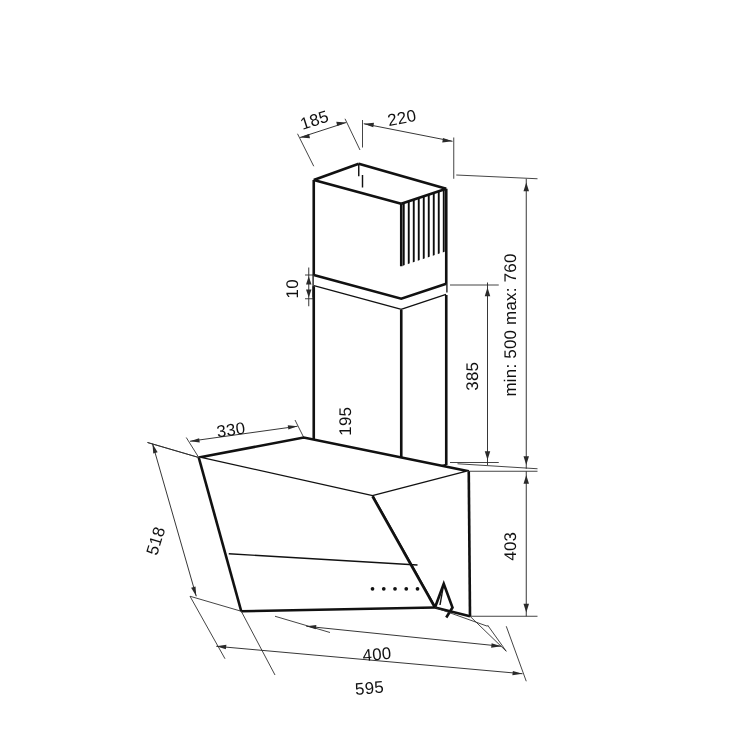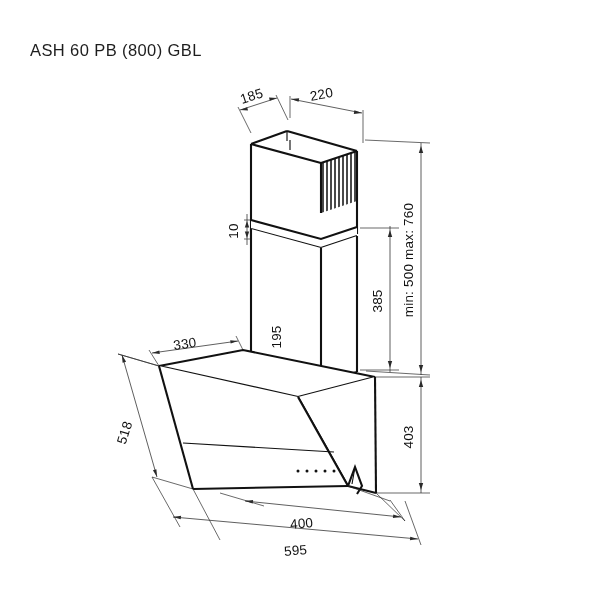--- a/index.html
+++ b/index.html
@@ -77,21 +77,20 @@
   }
   .ctrl-dot {
     fill: #111111;
   }
 </style>
 </head>
 <body>
 
 <div id="drawing-root">
 
-  <div class="title-text">ASH 60 PB (800) GBL</div>
 
   <svg class="plan" viewBox="0 0 600 600">
 
     <defs>
       <clipPath id="grilleClip">
         <polygon points="321,163 357,151 357,201 321,213"></polygon>
       </clipPath>
     </defs>
 
     <g>

